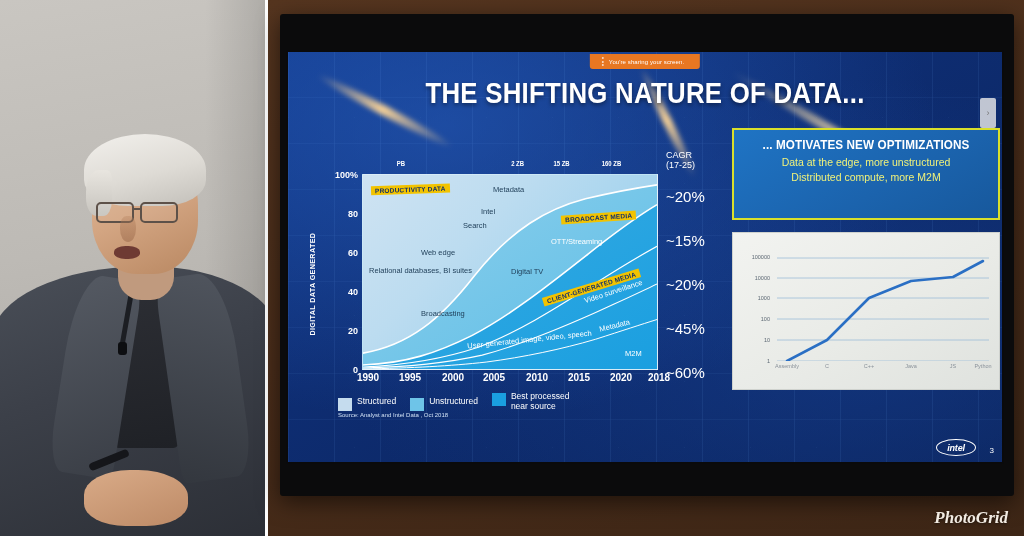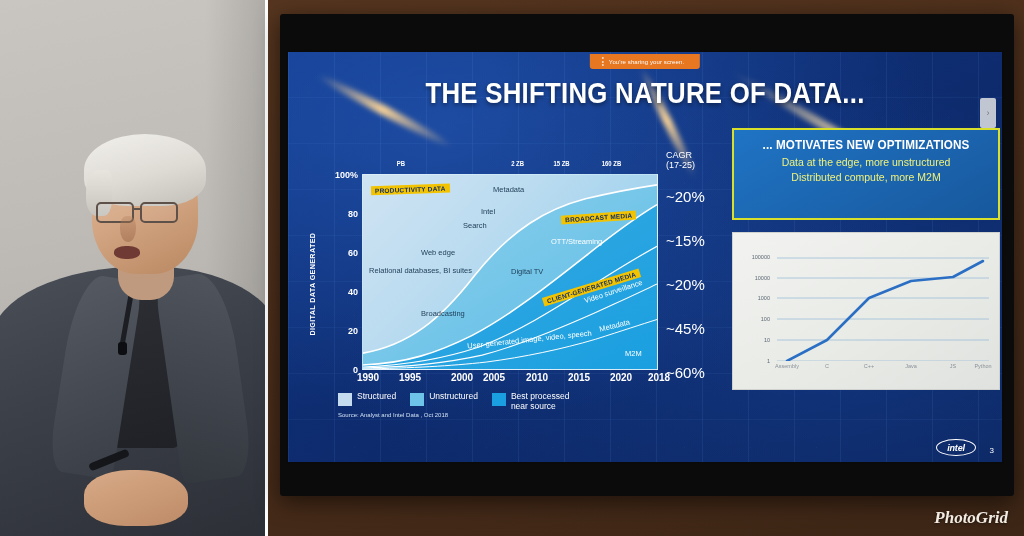--- a/index.html
+++ b/index.html
@@ -204,21 +204,21 @@
     font-family: "Liberation Sans Narrow", "Liberation Sans", sans-serif;
     letter-spacing: 0.2px; white-space: nowrap;
   }
   .xticks { position: absolute; left: 52px; top: 212px; width: 300px; height: 16px; }
   .xticks span {
     position: absolute; color: #ffffff; font-size: 10px; font-weight: bold;
     transform: translateX(-50%);
   }
   .legend {
     position: absolute; left: 28px; top: 232px; width: 330px;
-    display: flex; align-items: flex-start; gap: 14px;
+    display: flex; align-items: flex-end; gap: 14px;
   }
   .leg { display: flex; align-items: flex-start; gap: 5px; }
   .swatch { width: 14px; height: 13px; flex: 0 0 auto; margin-top: 1px; }
   .leg-lab { color: #ffffff; font-size: 8.5px; line-height: 1.12; }
   .source {
     position: absolute; left: 28px; top: 252px; color: #cfe0f4; font-size: 6px;
   }
 
   
   .cagr { position: absolute; left: 378px; top: 98px; width: 56px; height: 250px; }
@@ -388,21 +388,21 @@
             <div class="pt w" style="left:188px; top:62px;">OTT/Streaming</div>
             <div class="pt w" style="left:220px; top:112px; transform:rotate(-18deg);">Video surveillance</div>
             <div class="pt w" style="left:104px; top:160px; transform:rotate(-6deg);">User-generated image, video, speech</div>
             <div class="pt w" style="left:236px; top:146px; transform:rotate(-14deg);">Metadata</div>
             <div class="pt w" style="left:262px; top:174px;">M2M</div>
           </div>
 
           <div class="xticks">
             <span style="left:6px">1990</span>
             <span style="left:48px">1995</span>
-            <span style="left:100px">2000</span>
+            <span style="left:91px">2000</span>
             <span style="left:132px">2005</span>
             <span style="left:175px">2010</span>
             <span style="left:217px">2015</span>
             <span style="left:259px">2020</span>
             <span style="left:297px">2018</span>
           </div>
 
           <div class="legend">
             <div class="leg">
               <span class="swatch" style="background:#c5dcee"></span>

